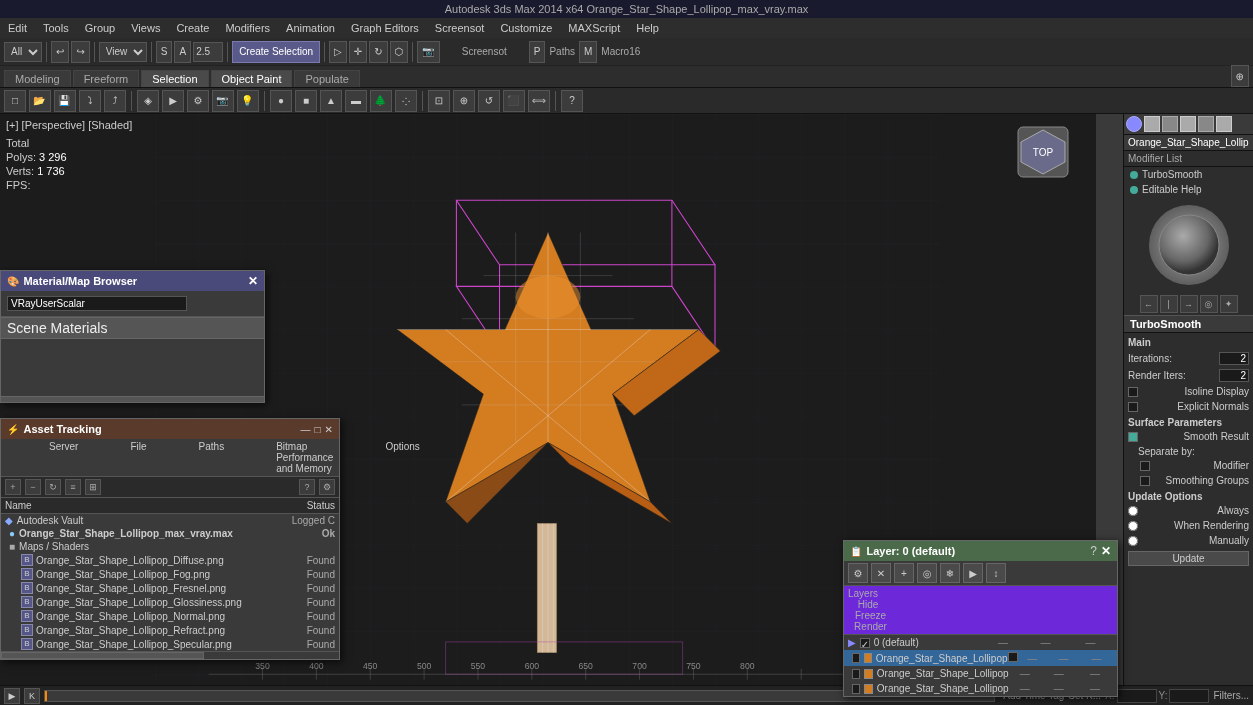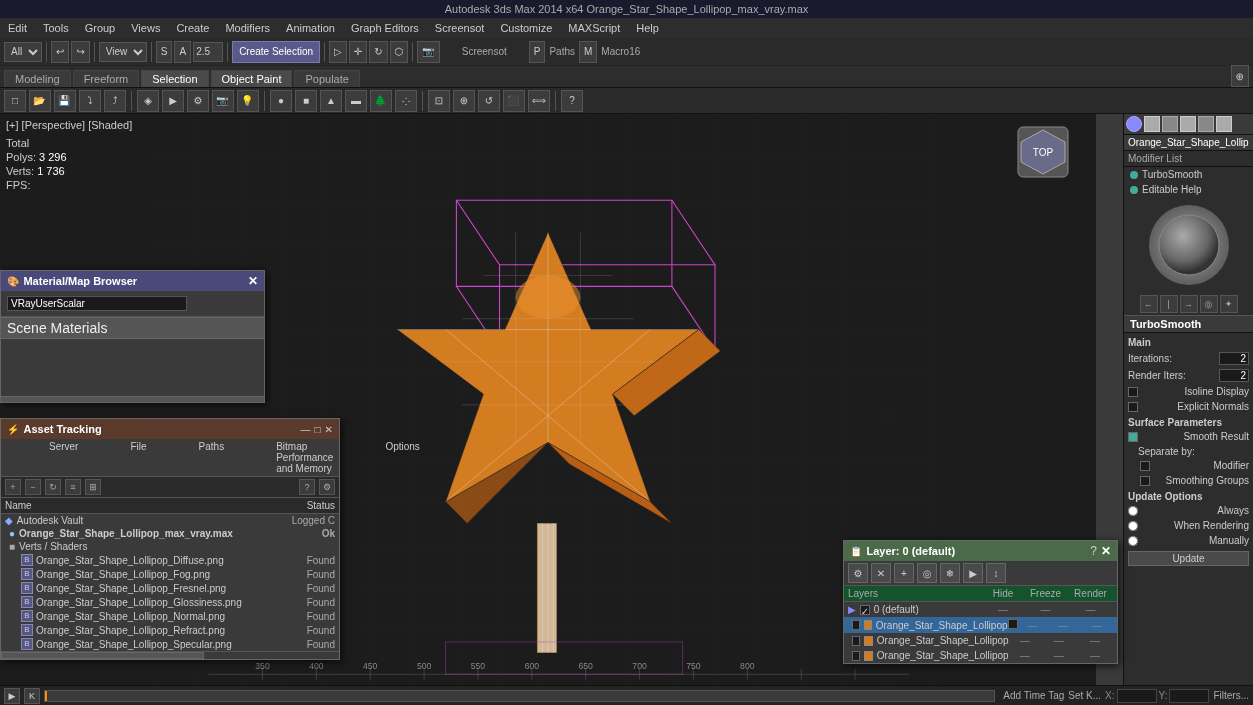--- a/index.html
+++ b/index.html
@@ -391,24 +391,24 @@
     }
     .lp-tb-btn {
       width: 20px; height: 20px;
       background: #4a4a4a;
       border: 1px solid #666;
       display: flex; align-items: center; justify-content: center;
       color: #ccc; font-size: 10px; cursor: pointer;
     }
     .lp-headers {
       display: flex;
-      background: #14532d;
+      background: #6d28d9;
       padding: 2px 4px;
       border-bottom: 1px solid #555;
-      font-size: 10px; color: #aaa;
+      font-size: 10px; color: #aaa; flex-direction: column;
     }
     .lp-col-name { flex: 1; }
     .lp-col-hide { width: 40px; text-align: center; }
     .lp-col-freeze { width: 45px; text-align: center; }
     .lp-col-render { width: 45px; text-align: center; }
     .lp-row {
       display: flex;
       align-items: center;
       padding: 2px 4px;
       font-size: 10px;
@@ -810,21 +810,21 @@
     </div>
 
     <div class="at-row file-main at-indent1">
       <span class="at-icon">●</span>
       <span class="at-row-name">Orange_Star_Shape_Lollipop_max_vray.max</span>
       <span class="at-row-status">Ok</span>
     </div>
 
     <div class="at-row group at-indent1">
       <span class="at-icon">■</span>
-      <span class="at-row-name">Verts / Shaders</span>
+      <span class="at-row-name">Maps / Shaders</span>
       <span class="at-row-status"></span>
     </div>
 
     <div class="at-row file-item at-indent2">
       <span style="width:12px;height:12px;background:#558;border:1px solid #88a;display:inline-block;margin-right:3px;font-size:8px;text-align:center;">B</span>
       <span class="at-row-name">Orange_Star_Shape_Lollipop_Diffuse.png</span>
       <span class="at-row-status">Found</span>
     </div>
     <div class="at-row file-item at-indent2">
       <span style="width:12px;height:12px;background:#558;border:1px solid #88a;display:inline-block;margin-right:3px;font-size:8px;text-align:center;">B</span>

